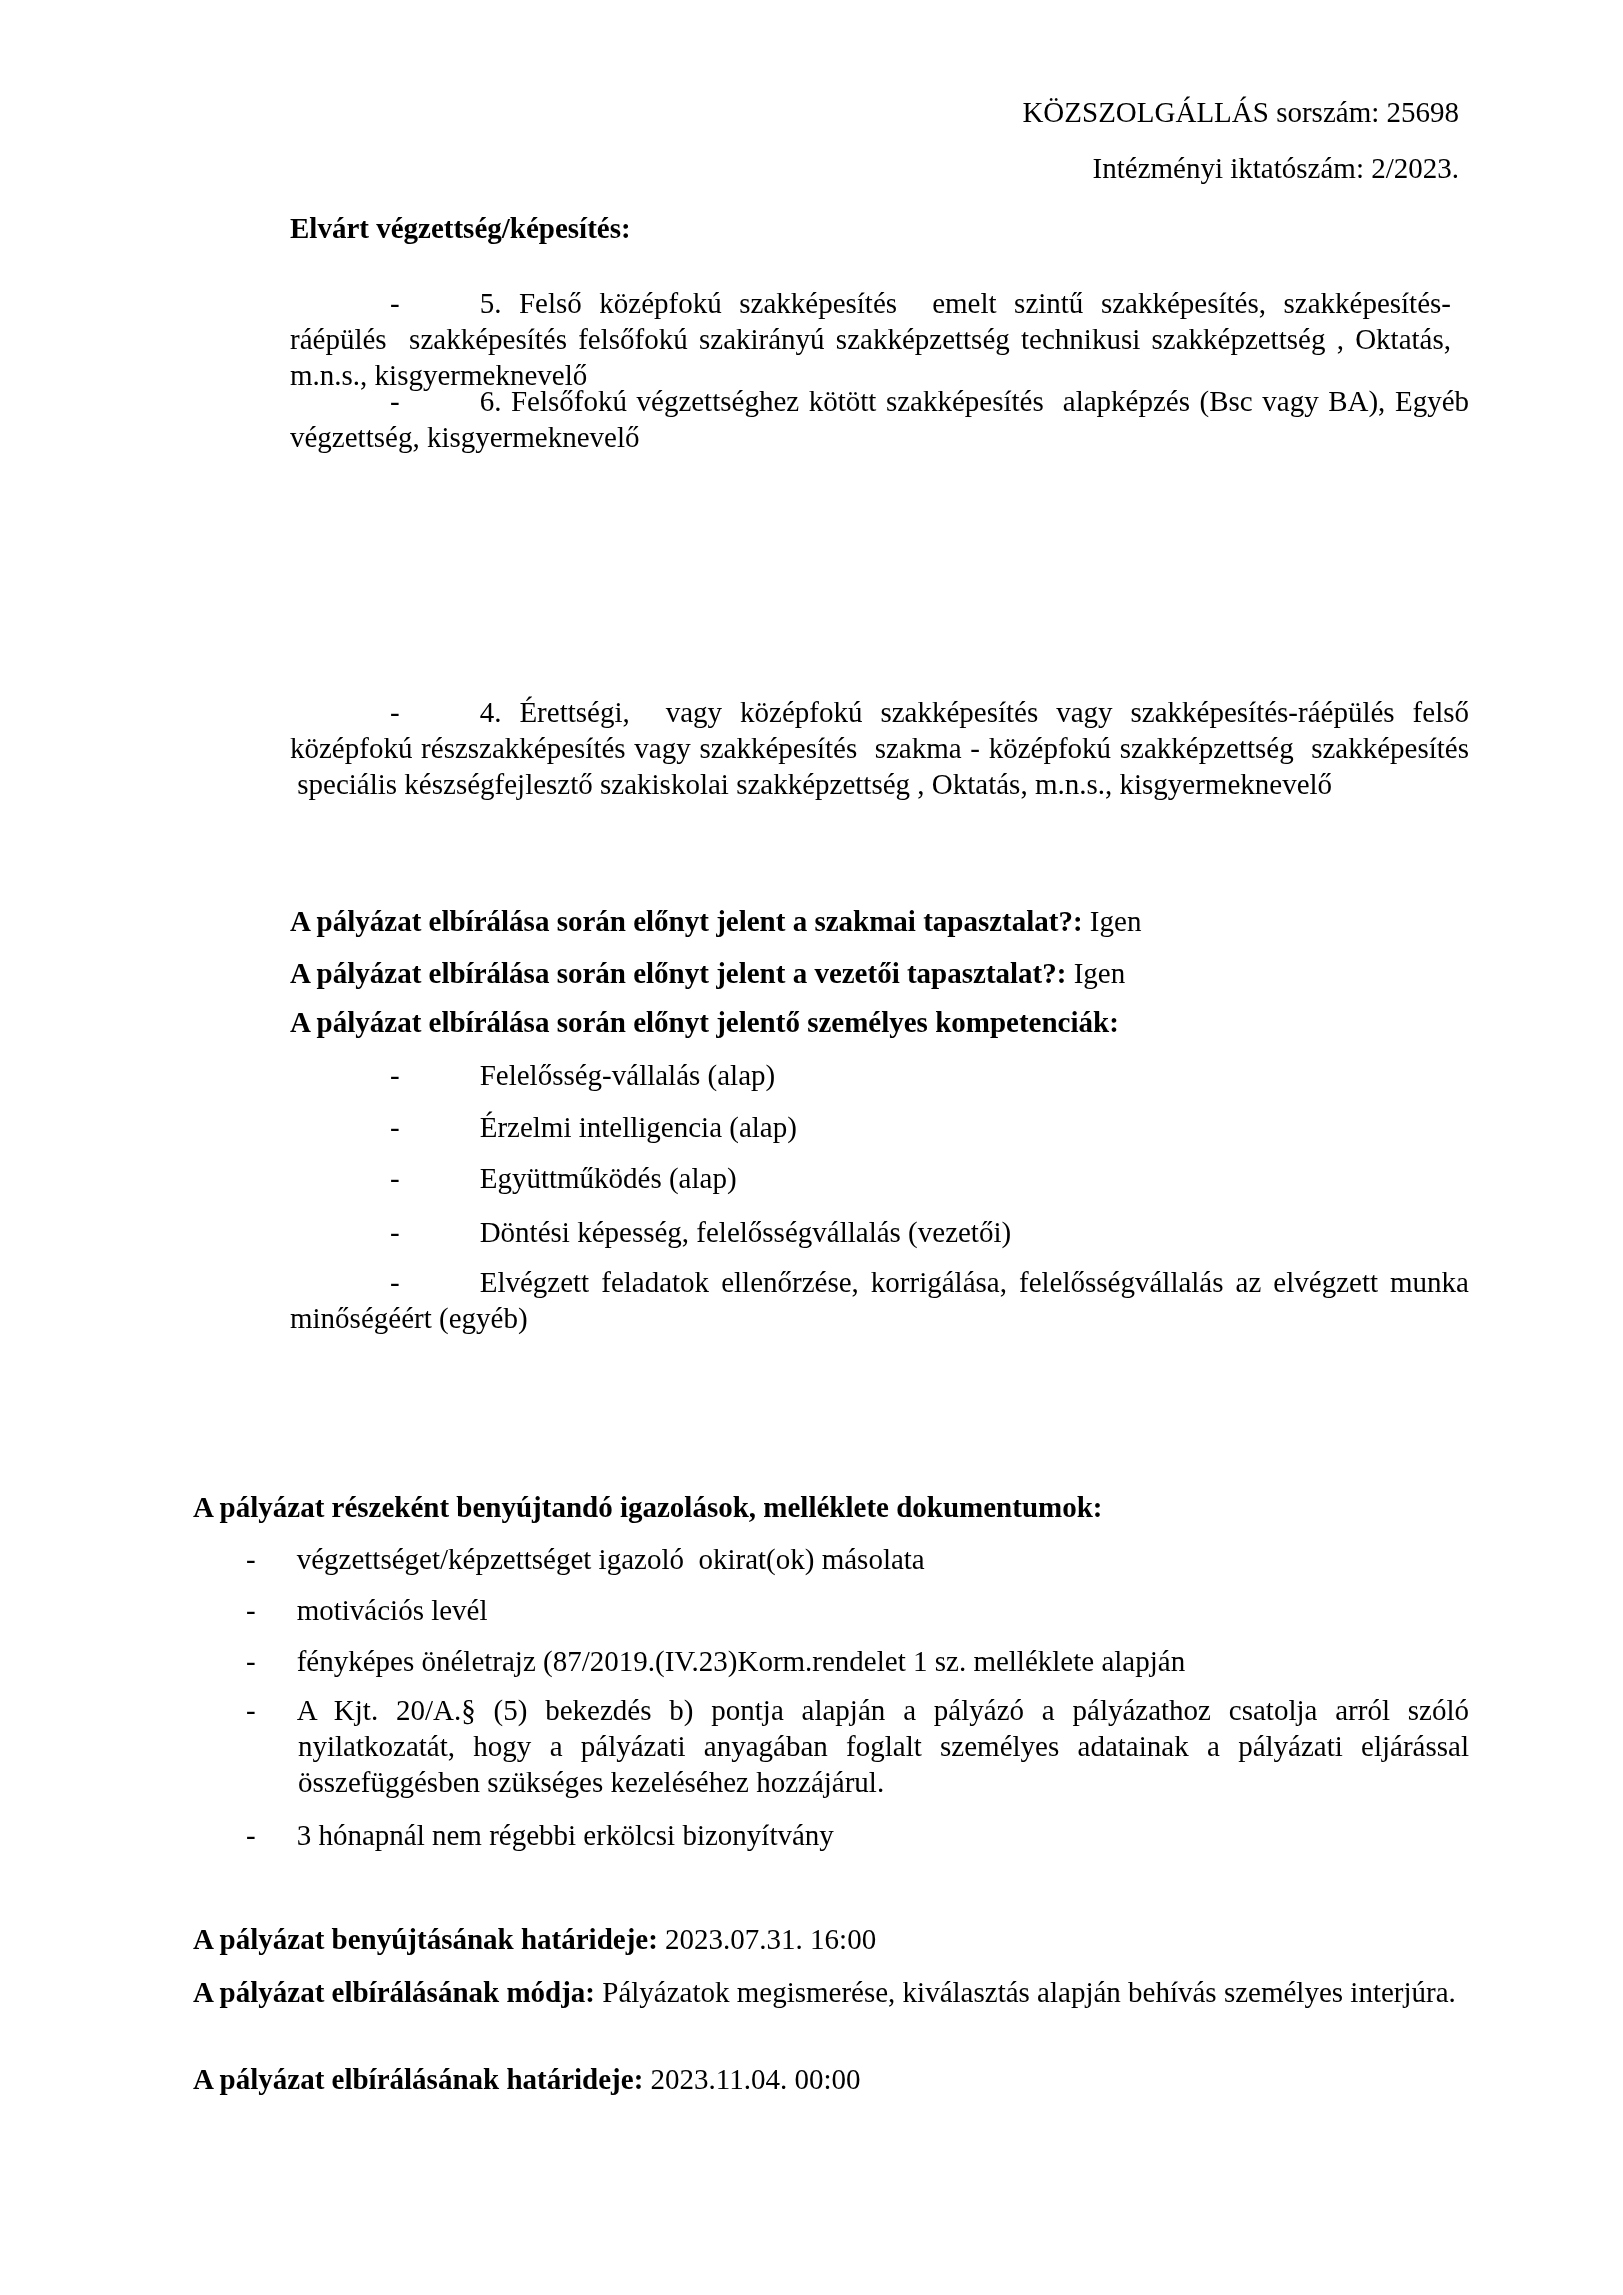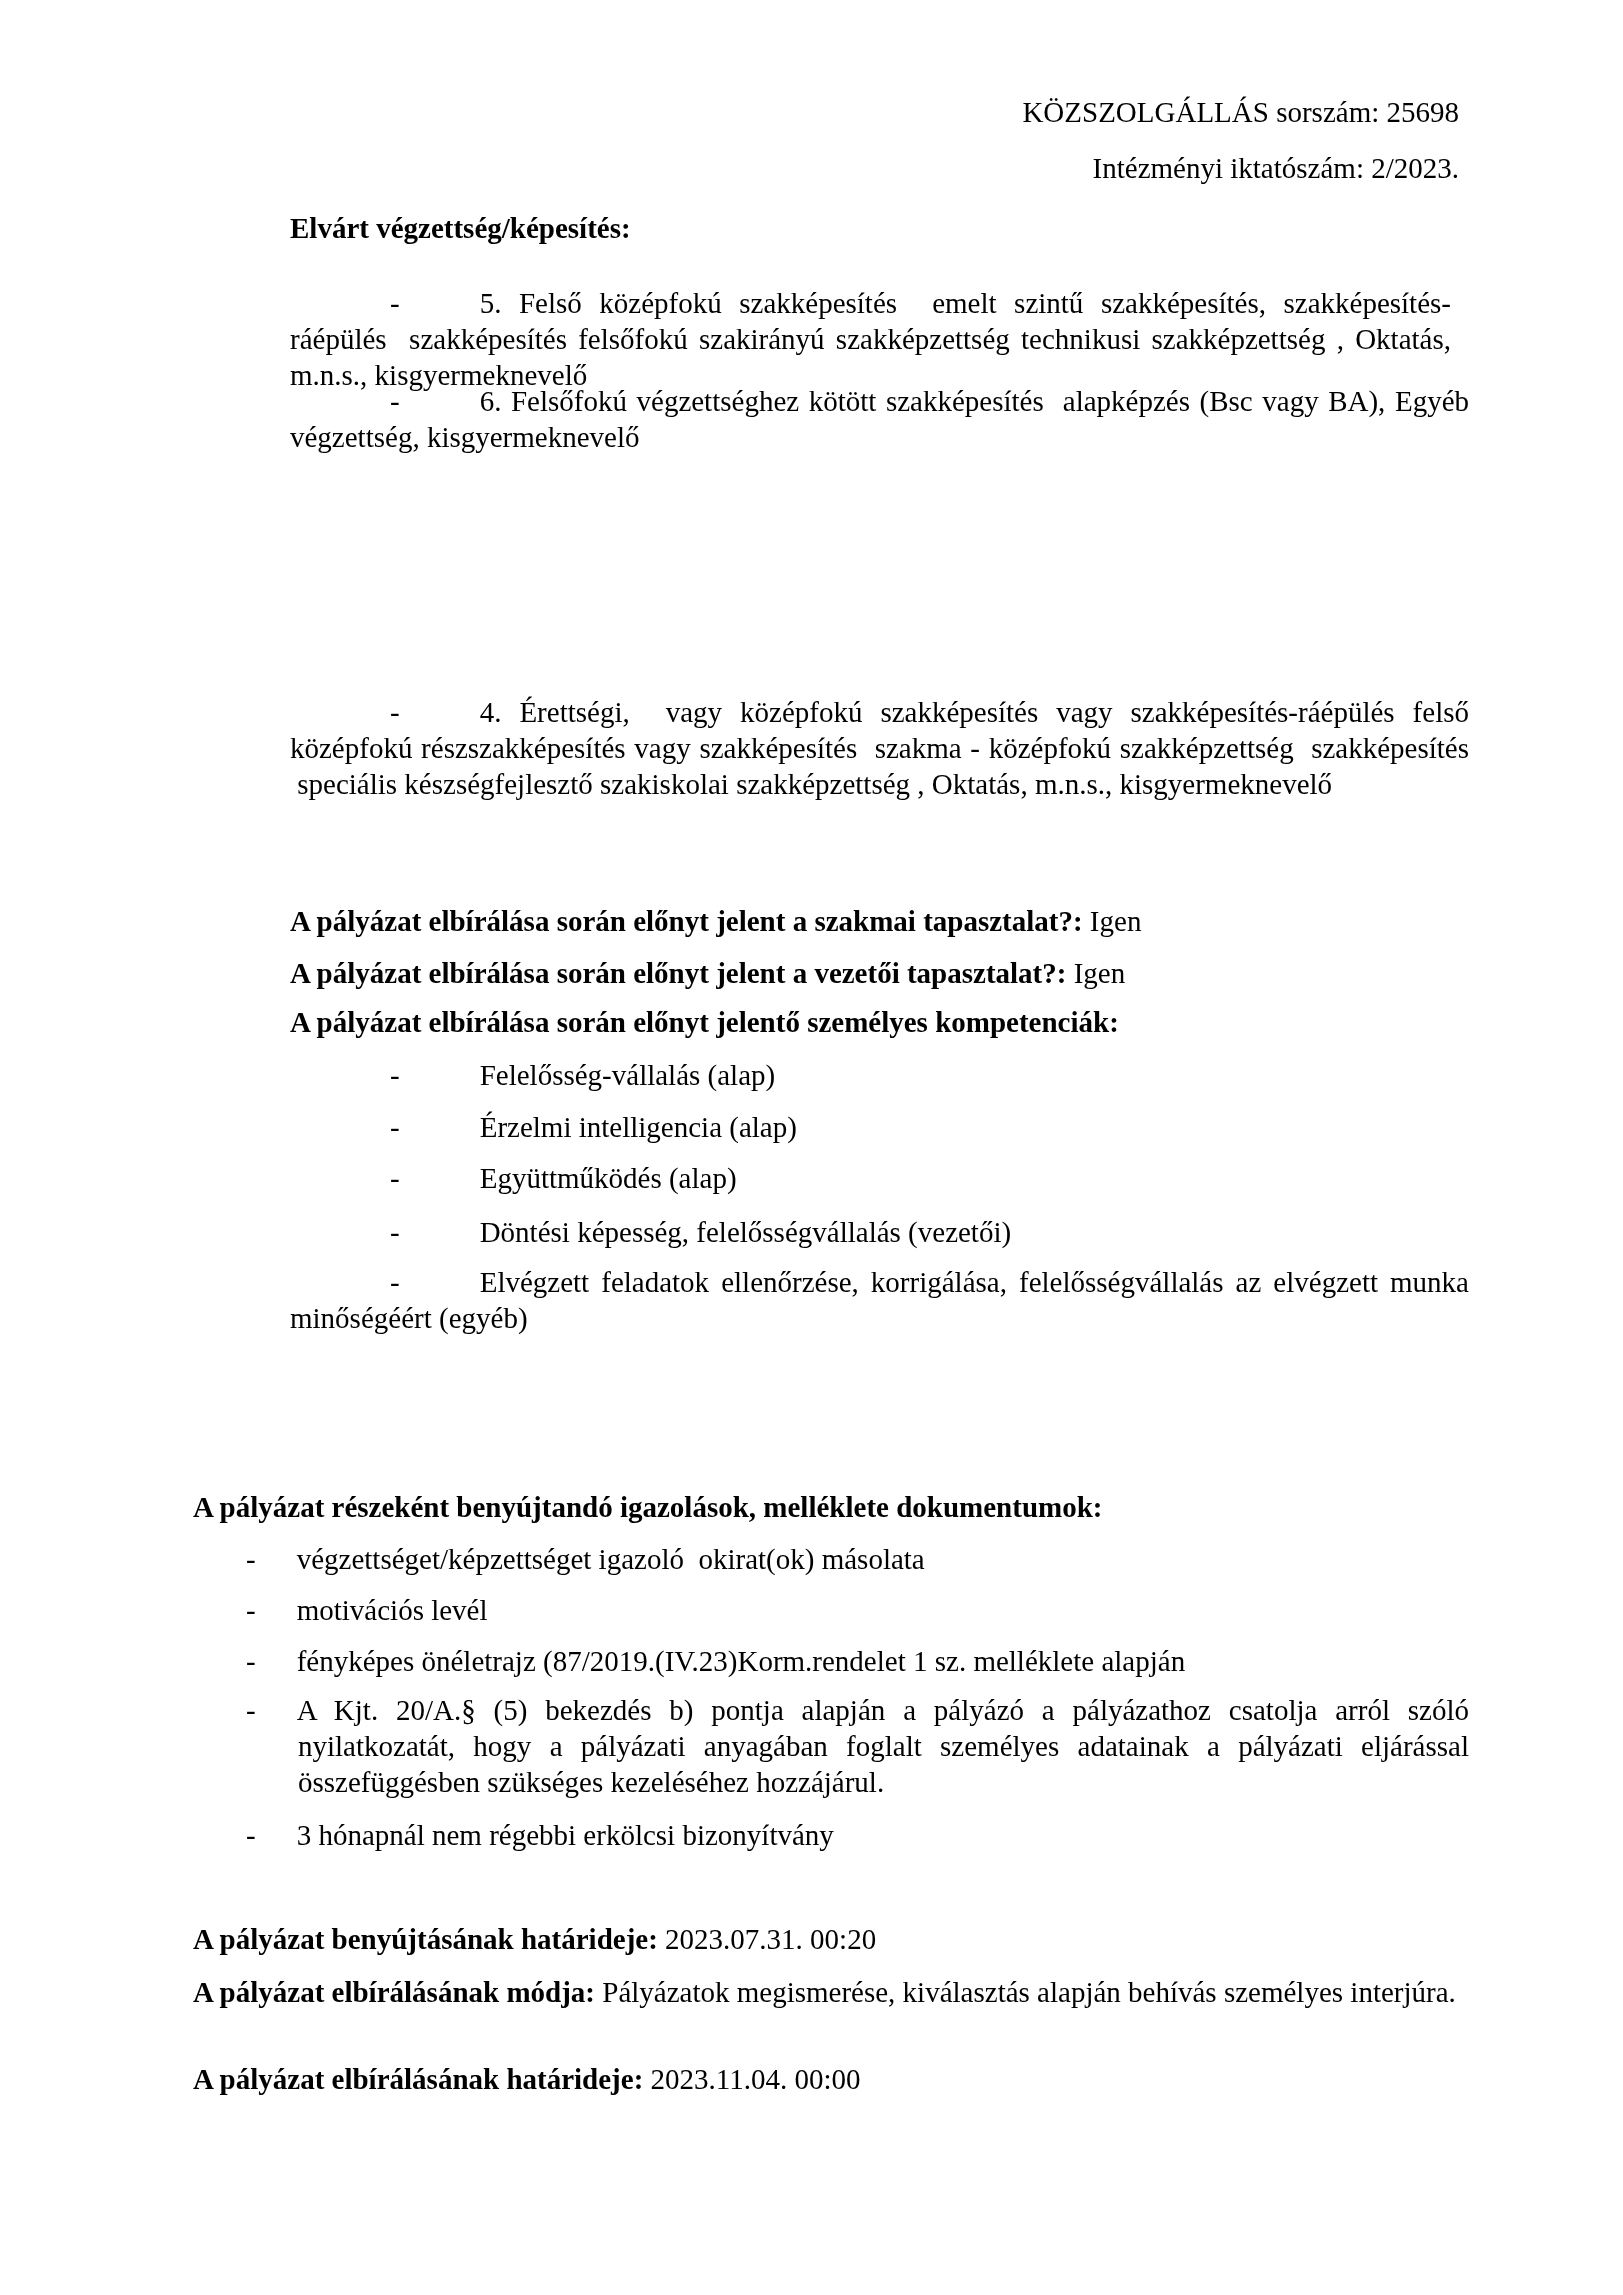--- a/index.html
+++ b/index.html
@@ -72,20 +72,20 @@
   <p class="abs doc-item" style="top:1541px; left:193px; right:154px;"><span>-</span><span class="tab"></span><span>végzettséget/képzettséget igazoló &nbsp;okirat(ok) másolata</span></p>
 
   <p class="abs doc-item" style="top:1592px; left:193px; right:154px;"><span>-</span><span class="tab"></span><span>motivációs levél</span></p>
 
   <p class="abs doc-item" style="top:1643px; left:193px; right:154px;"><span>-</span><span class="tab"></span><span>fényképes önéletrajz (87/2019.(IV.23)Korm.rendelet 1 sz. melléklete alapján</span></p>
 
   <p class="abs doc-item" style="top:1692px; left:193px; right:154px;"><span>-</span><span class="tab"></span><span>A Kjt. 20/A.§ (5) bekezdés b) pontja alapján a pályázó a pályázathoz csatolja arról szóló nyilatkozatát, hogy a pályázati anyagában foglalt személyes adatainak a pályázati eljárással összefüggésben szükséges kezeléséhez hozzájárul.</span></p>
 
   <p class="abs doc-item" style="top:1817px; left:193px; right:154px;"><span>-</span><span class="tab"></span><span>3 hónapnál nem régebbi erkölcsi bizonyítvány</span></p>
 
-  <p class="abs" style="top:1921px; left:193px; right:154px;"><span class="b">A pályázat benyújtásának határideje: </span><span>2023.07.31. 00:20</span></p>
+  <p class="abs" style="top:1921px; left:193px; right:154px;"><span class="b">A pályázat benyújtásának határideje: </span><span>2023.07.31. 16:00</span></p>
 
   <p class="abs just" style="top:1974px; left:193px; right:154px;"><span class="b">A pályázat elbírálásának módja: </span><span>Pályázatok megismerése, kiválasztás alapján behívás személyes interjúra.</span></p>
 
   <p class="abs" style="top:2061px; left:193px; right:154px;"><span class="b">A pályázat elbírálásának határideje: </span><span>2023.11.04. 00:00</span></p>
 
 </div>
 
 
 </body></html>

